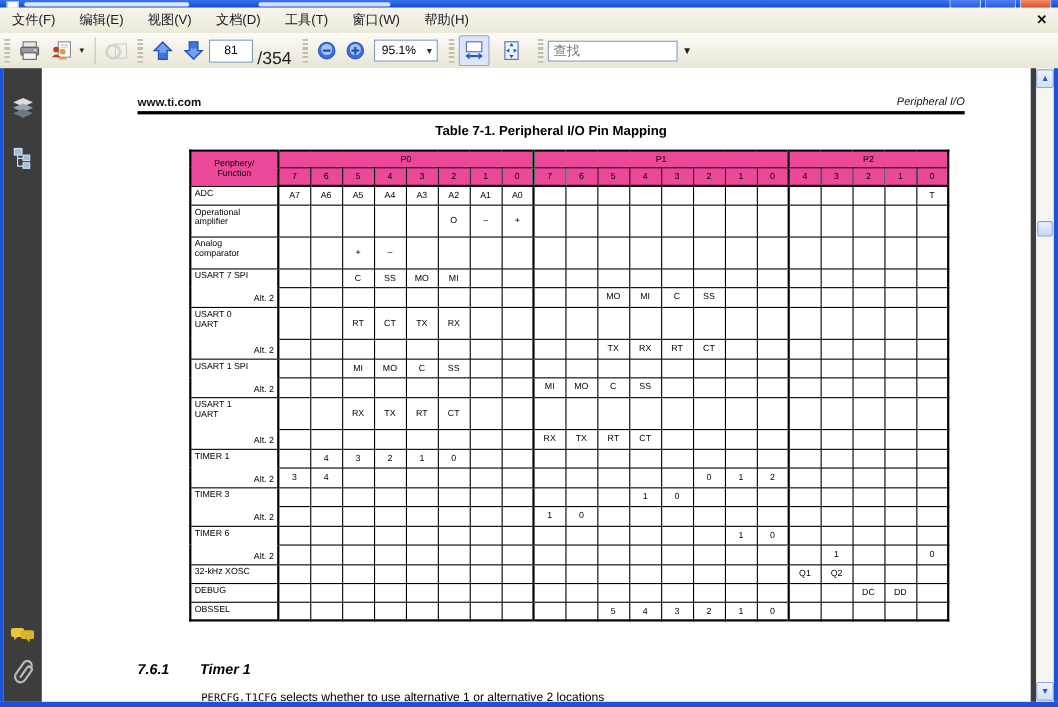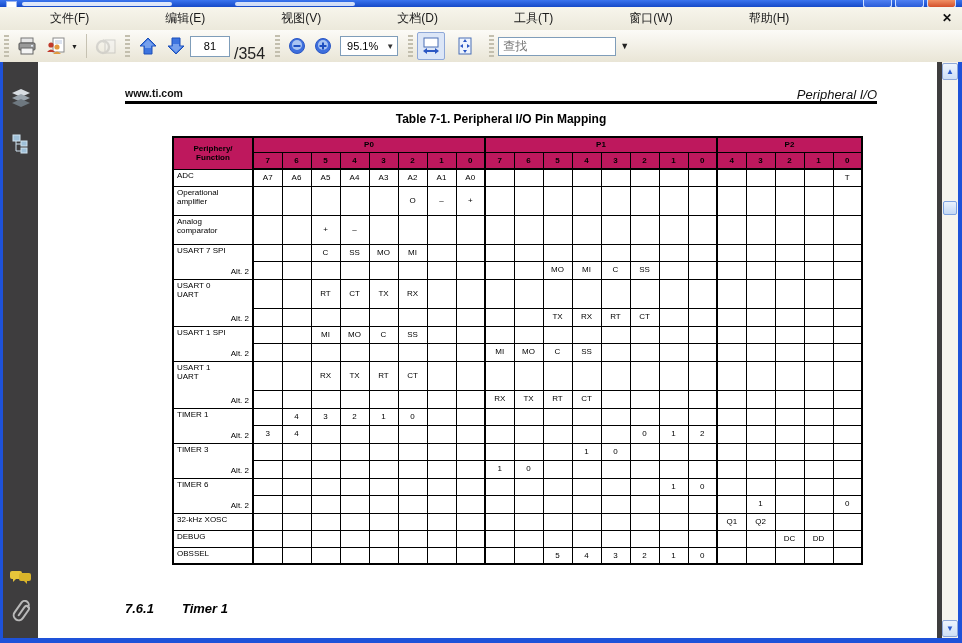--- a/index.html
+++ b/index.html
@@ -16,21 +16,21 @@
   .titleicon{position:absolute;left:6px;top:1px;width:9px;height:6px;background:#fff;
     border:1px solid #9db6ef;}
   .winbtns{position:absolute;right:6px;top:0;display:flex;gap:3px;}
   .winbtn{width:27px;height:7px;border-radius:0 0 3px 3px;border:1px solid #cfe0ff;border-top:none;
     background:linear-gradient(#4f80f2,#2a5cd8);}
   .winbtn.close{background:linear-gradient(#f09064,#d4502a);}
 
   .menubar{position:absolute;left:0;top:7px;width:962px;height:23px;
     background:linear-gradient(#f7f5ec,#ece9db);border-bottom:1px solid #d6d2c2;
     display:flex;align-items:center;font-size:12px;color:#1a1a1a;}
-  .menuitem{padding:3px 26px;cursor:default;white-space:nowrap;margin-left:24px;}
+  .menuitem{padding:3px 11px;cursor:default;white-space:nowrap;}
   .menu-close{position:absolute;right:10px;top:4px;font-size:12px;font-weight:bold;color:#111;}
 
   
   .toolbar{position:absolute;left:0;top:30px;width:962px;height:32px;
     background:linear-gradient(#fcfbf7,#e9e5d6);border-bottom:1px solid #9e9a8a;
     display:flex;align-items:center;}
   .grip{width:5px;height:22px;margin:0 4px;
     background:repeating-linear-gradient(180deg,#c3bfae 0 2px,transparent 2px 4px);}
   .tbtn{height:26px;display:flex;align-items:center;justify-content:center;
     padding:0 3px;border:1px solid transparent;border-radius:2px;}
@@ -65,31 +65,31 @@
   .sb-up{top:1px;}
   .sb-down{bottom:1px;}
   .sb-thumb{position:absolute;left:1px;top:139px;width:14px;height:14px;
     background:linear-gradient(#eaf2fd,#c4d8f4);border:1px solid #7da2e2;border-radius:2px;box-sizing:border-box;}
   .edge-right{position:absolute;left:958px;top:62px;width:4px;height:576px;background:#1e52d9;}
   .bottomstrip{position:absolute;left:0;top:638px;width:962px;height:5px;background:#1e52d9;}
 
   
   .page{position:absolute;left:38px;top:62px;width:899px;height:576px;background:#fff;overflow:hidden;}
   .doc-header-left{position:absolute;left:87px;top:25px;font-size:10.5px;color:#111;font-weight:bold;}
-  .doc-header-right{position:absolute;right:60px;top:25px;font-size:13px;font-style:italic;color:#111;}
+  .doc-header-right{position:absolute;right:60px;top:25px;font-size:10px;font-style:italic;color:#111;}
   .doc-rule{position:absolute;left:87px;top:39px;width:752px;height:3px;background:#000;}
   .doc-title{position:absolute;left:87px;top:50px;width:752px;text-align:center;
     font-size:12px;font-weight:bold;color:#000;}
 
   .tablewrap{position:absolute;left:134px;top:74px;}
   table.pintable{border-collapse:collapse;table-layout:fixed;
     font-family:"Liberation Sans",sans-serif;font-size:8px;color:#000;}
   .pintable th,.pintable td{border:1px solid #000;padding:0 1px;text-align:center;
     overflow:hidden;line-height:1.15;}
-  .pintable th{background:#be185d;font-weight:bold;}
+  .pintable th{background:#ec4899;font-weight:normal;}
   .pintable .corner{white-space:pre-line;font-size:8px;}
   .pintable thead tr.bitsrow th{border-bottom:2px solid #000;}
   .pintable .gstart{border-left:2px solid #000;}
   .pintable{border:2px solid #000;}
   .pintable td.lbl{text-align:left;padding-left:3px;position:relative;vertical-align:top;}
   .pintable .lblname{white-space:pre-line;padding-top:1px;}
   .pintable .alt2{position:absolute;right:3px;bottom:2px;}
   .pintable tr.main{height:17px;}
   .pintable tr.main.tall{height:29px;}
   .pintable tr.altrow{height:18px;}
@@ -811,20 +811,23 @@
             <td></td>
             <td></td>
           </tr>
         </tbody>
       </table>
   </div>
 
   <div class="sec-heading">
     <span class="num">7.6.1</span><span>Timer 1</span>
   </div>
+  <div class="bodyline">
+    <span class="reg">PERCFG.T1CFG</span><span> selects whether to use alternative 1 or alternative 2 locations</span>
+  </div>
 </div>
 
 <div class="edge-left"></div>
 <div class="sidebar">
   <div class="sideicon si-layers">
     <svg width="22" height="20" viewBox="0 0 22 20">
       <polygon points="11,1 20,5 11,9 2,5" fill="#d8dde2"></polygon>
       <polygon points="11,6 20,10 11,14 2,10" fill="#9aa4ad"></polygon>
       <polygon points="11,11 20,15 11,19 2,15" fill="#6e7880"></polygon>
     </svg>

